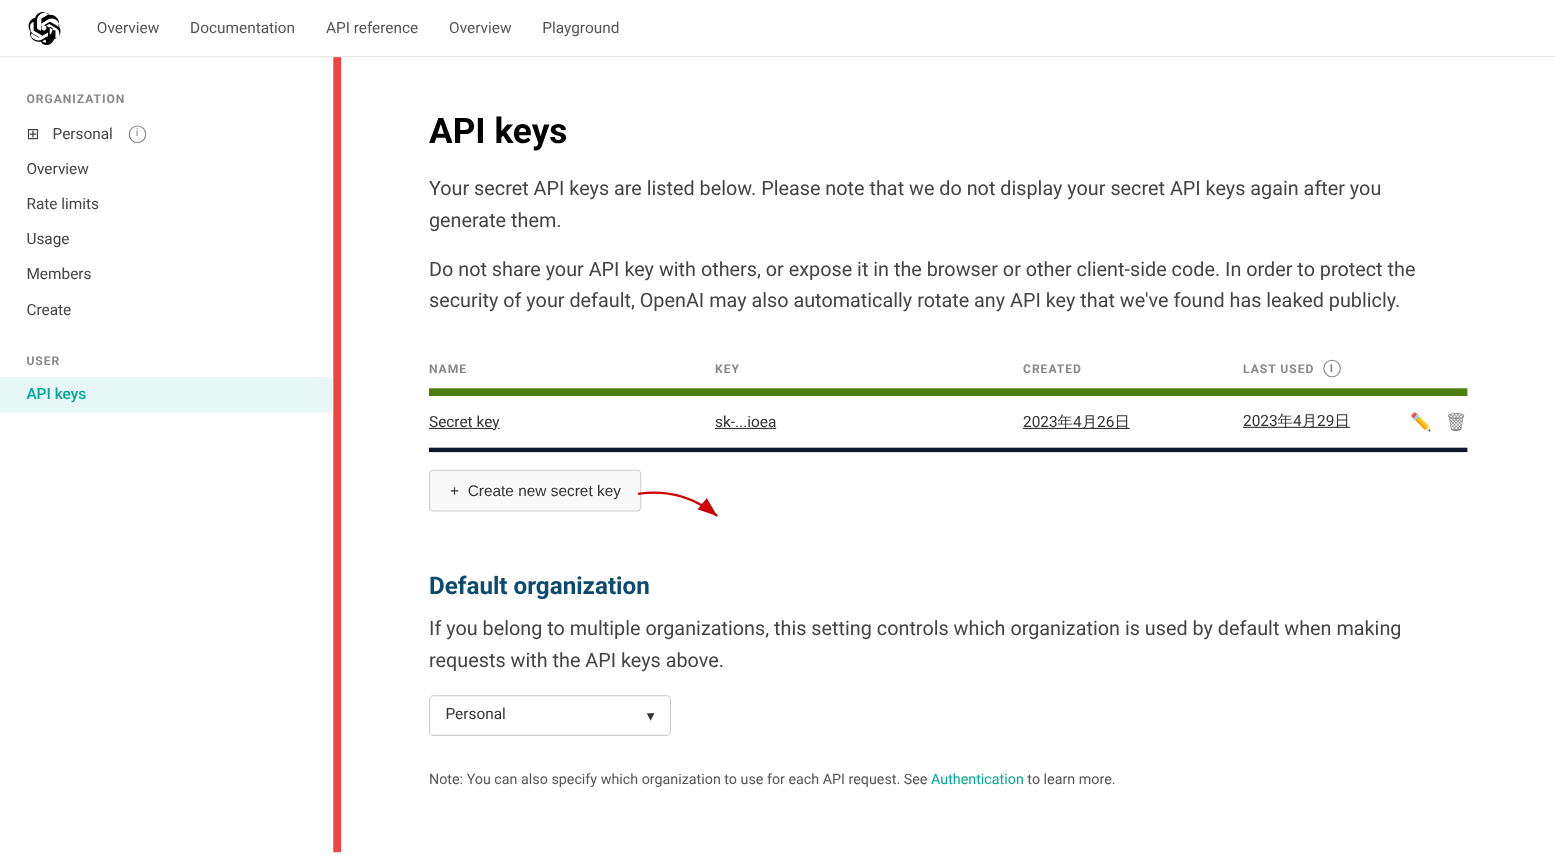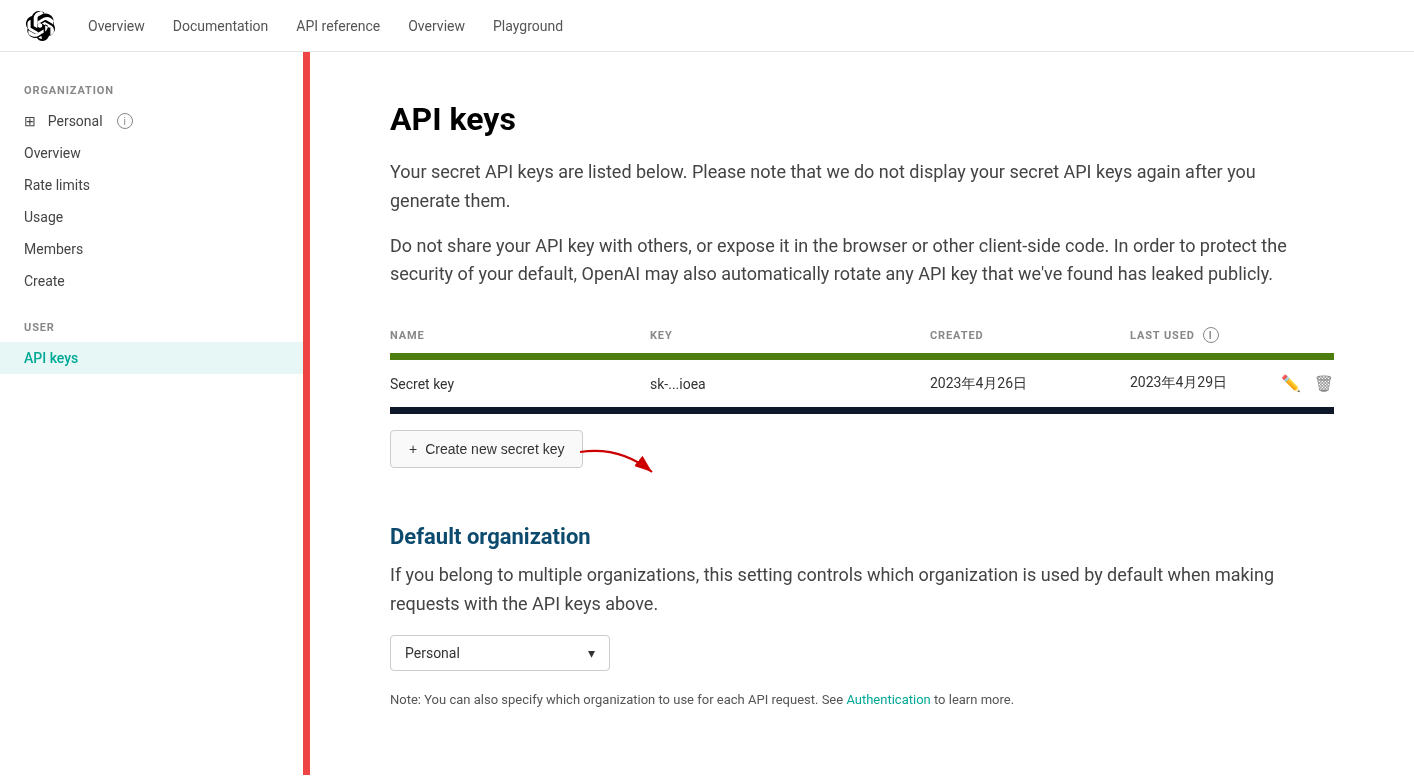--- a/index.html
+++ b/index.html
@@ -109,21 +109,22 @@
       letter-spacing: 0.08em;
       color: #888;
       text-transform: uppercase;
       padding: 10px 0;
       border-bottom: 7px solid #4d7c0f;
     }
     .api-table td {
       padding: 14px 0;
       font-size: 14px;
       color: #333;
-      border-bottom: 7px solid #0f172a;
+      border-bottom: 4px solid #0f172a;
+      text-decoration: underline;
     }
     .api-table .col-name { width: 260px; }
     .api-table .col-key { width: 280px; }
     .api-table .col-created { width: 200px; }
     .action-icons {
       display: flex;
       gap: 12px;
       align-items: center;
       float: right;
     }
@@ -182,21 +183,21 @@
       font-size: 14px;
       color: #333;
       cursor: pointer;
       background: #fff;
       margin-top: 16px;
     }
 
     .note-text {
       font-size: 13px;
       color: #555;
-      margin-top: 19px;
+      margin-top: 31px;
       max-width: 820px;
       line-height: 1.6;
     }
     .note-text a {
       color: #00a896;
       text-decoration: none;
     }
 
     
     .info-icon {

